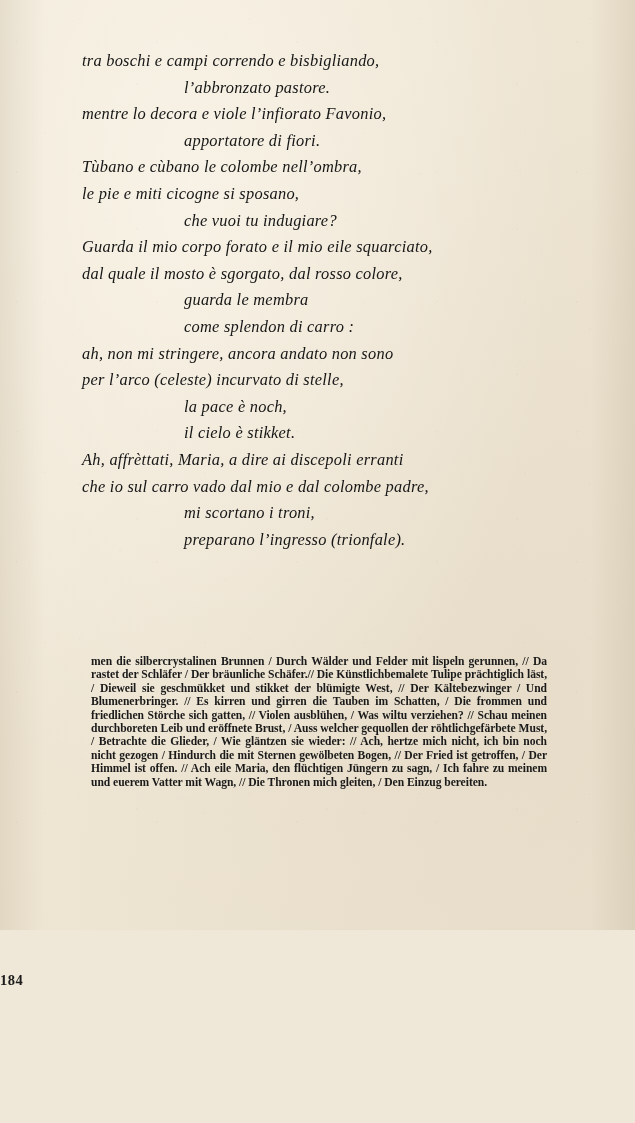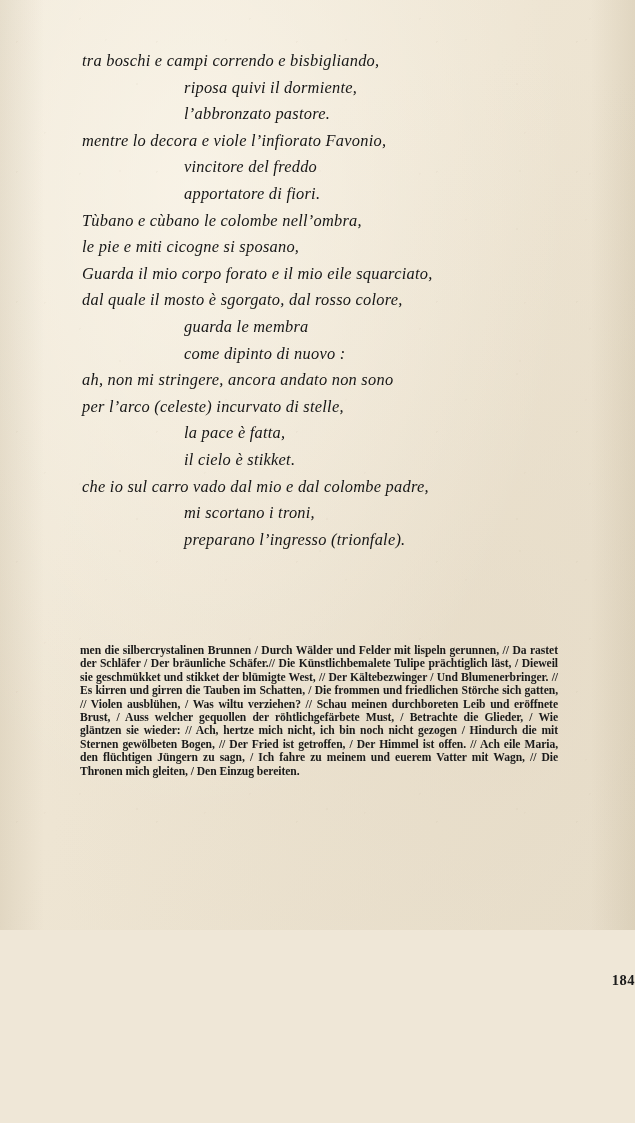--- a/index.html
+++ b/index.html
@@ -70,58 +70,58 @@
     top: 640px;
     width: 486px;
     font-family: "Liberation Serif", serif;
     font-size: 11.6px;
     line-height: 13.4px;
     text-align: justify;
     font-weight: bold;
     letter-spacing: -0.05px;
     color: #1a1a1a;
   }
-  .german p { margin: 4px; }
+  .german p { margin: 15px; }
 
   .folio {
     position: absolute;
     left: 0;
     top: 972px;
     width: 635px;
-    text-align: right;
+    text-align: left;
     font-size: 14.5px;
     font-weight: bold;
     color: #1b1b1b;
     letter-spacing: 0.5px;
   }
 </style>
 </head>
 <body>
 
 <div class="page">
   <div class="grain"></div>
   <div class="edge-shade"></div>
 
   <div class="poem">
     <div class="ln ind1">tra boschi e campi correndo e bisbigliando,</div>
-    <div class="ln ind2">riposa quivi il dormiente,</div>
     <div class="ln ind2">l’abbronzato pastore.</div>
     <div class="ln ind1">mentre lo decora e viole l’infiorato Favonio,</div>
-    <div class="ln ind2">vincitore del freddo</div>
     <div class="ln ind2">apportatore di fiori.</div>
     <div class="ln ind1">Tùbano e cùbano le colombe nell’ombra,</div>
     <div class="ln ind1">le pie e miti cicogne si sposano,</div>
+    <div class="ln ind2">che vuoi tu indugiare?</div>
     <div class="ln ind1">Guarda il mio corpo forato e il mio eile squarciato,</div>
     <div class="ln ind1">dal quale il mosto è sgorgato, dal rosso colore,</div>
     <div class="ln ind2">guarda le membra</div>
-    <div class="ln ind2">come dipinto di nuovo :</div>
+    <div class="ln ind2">come splendon di carro :</div>
     <div class="ln ind1">ah, non mi stringere, ancora andato non sono</div>
     <div class="ln ind1">per l’arco (celeste) incurvato di stelle,</div>
-    <div class="ln ind2">la pace è fatta,</div>
+    <div class="ln ind2">la pace è noch,</div>
     <div class="ln ind2">il cielo è stikket.</div>
+    <div class="ln ind1">Ah, affrèttati, Maria, a dire ai discepoli erranti</div>
     <div class="ln ind1">che io sul carro vado dal mio e dal colombe padre,</div>
     <div class="ln ind2">mi scortano i troni,</div>
     <div class="ln ind2">preparano l’ingresso (trionfale).</div>
   </div>
 
   <div class="german">
     <p>men die silbercrystalinen Brunnen / Durch Wälder und Felder mit lispeln gerunnen, // Da rastet der Schläfer / Der bräunliche Schäfer.// Die Künstlichbemalete Tulipe prächtiglich läst, / Dieweil sie geschmükket und stikket der blümigte West, // Der Kältebezwinger / Und Blumenerbringer. // Es kirren und girren die Tauben im Schatten, / Die frommen und friedlichen Störche sich gatten, // Violen ausblühen, / Was wiltu verziehen? // Schau meinen durchboreten Leib und eröffnete Brust, / Auss welcher gequollen der röhtlichgefärbete Must, / Betrachte die Glieder, / Wie gläntzen sie wieder: // Ach, hertze mich nicht, ich bin noch nicht gezogen / Hindurch die mit Sternen gewölbeten Bogen, // Der Fried ist getroffen, / Der Himmel ist offen. // Ach eile Maria, den flüchtigen Jüngern zu sagn, / Ich fahre zu meinem und euerem Vatter mit Wagn, // Die Thronen mich gleiten, / Den Einzug bereiten.</p>
   </div>
 
   <div class="folio">184</div>

